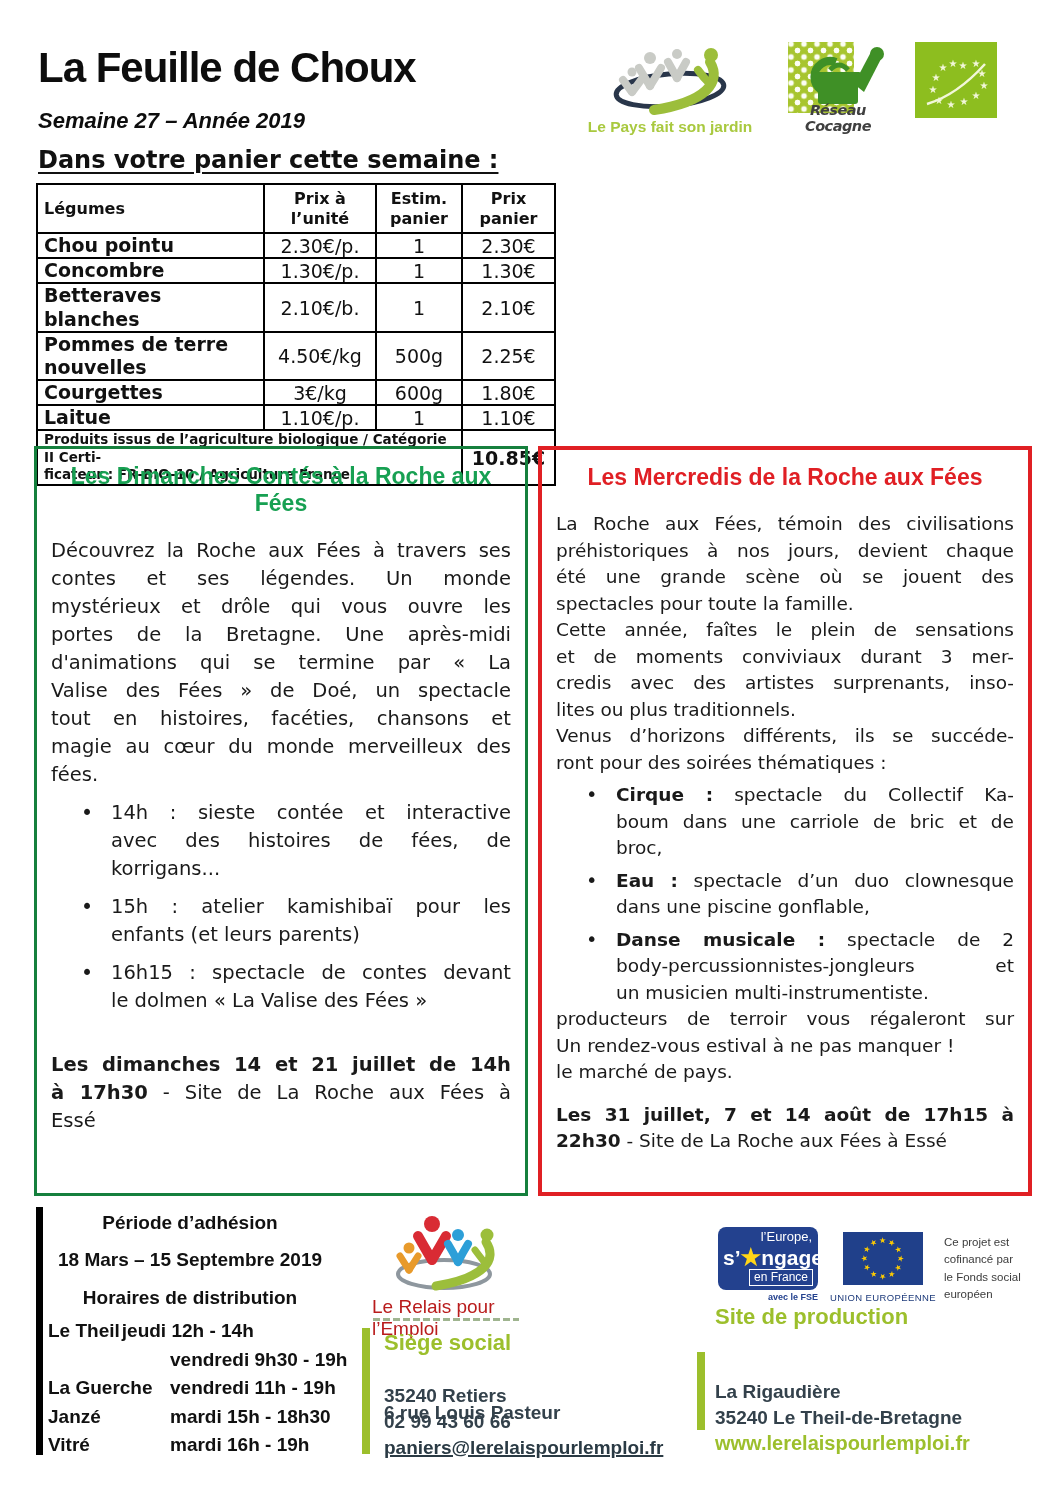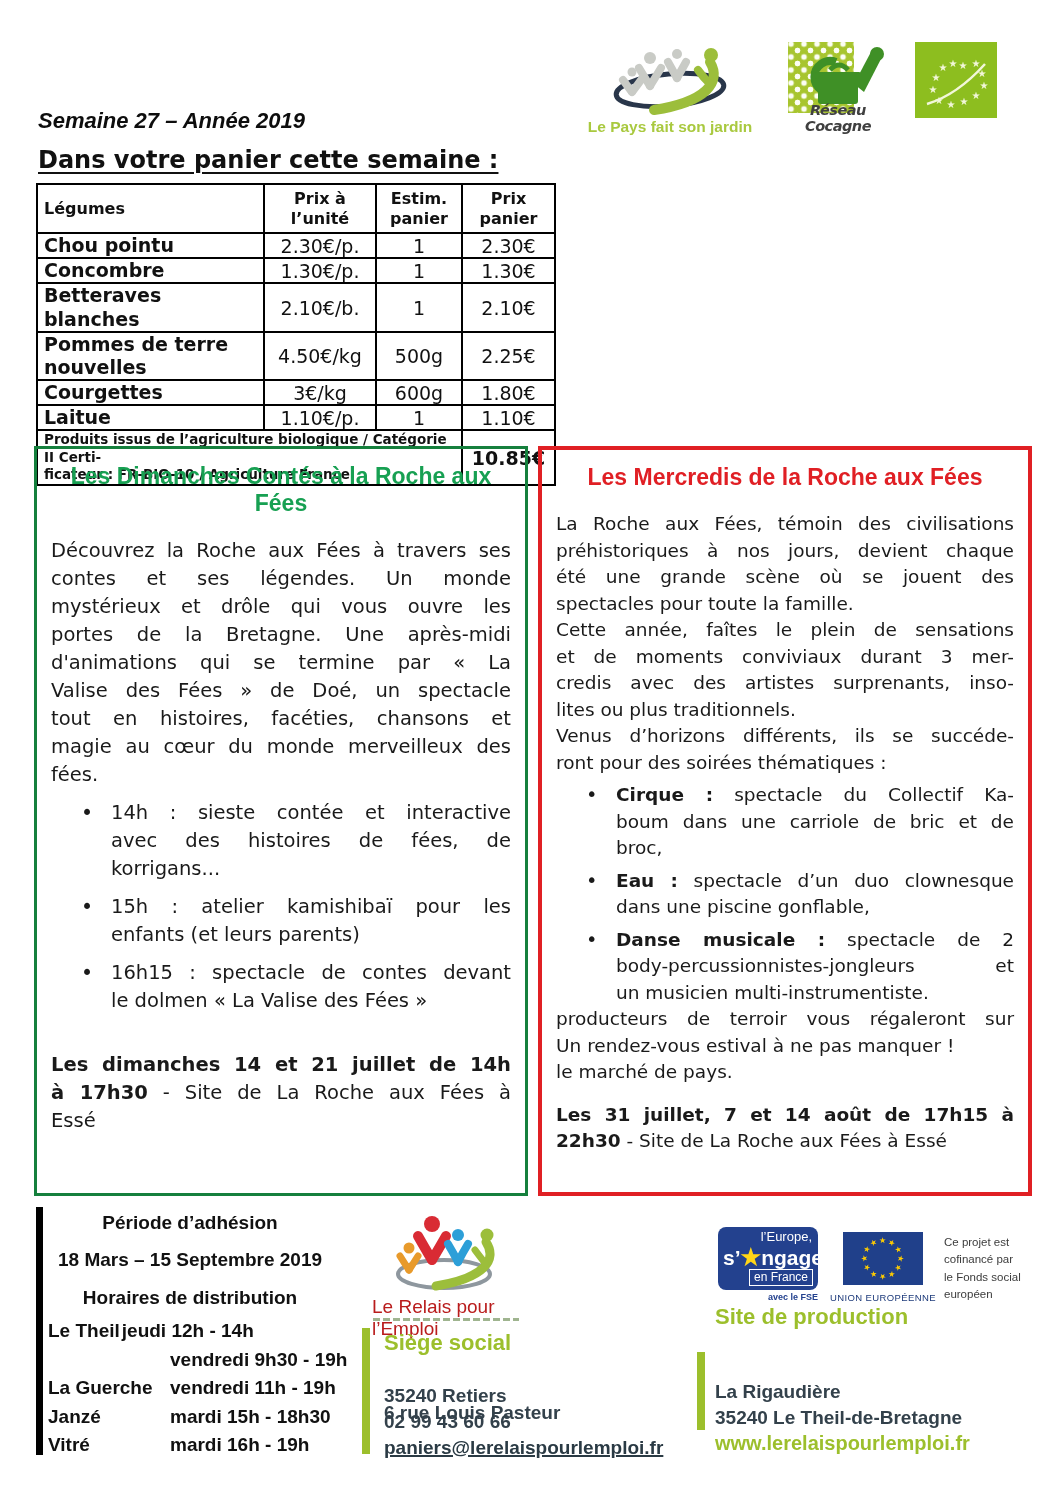--- a/index.html
+++ b/index.html
@@ -97,20 +97,21 @@
   .euflag-label{position:absolute;left:825px;top:1292px;width:116px;text-align:center;font-size:9.5px;
                 color:#1D3A7A;letter-spacing:0.4px;}
   .cofin{position:absolute;left:944px;top:1234px;width:104px;font-size:11.5px;line-height:1.5;
          color:#3C3C3C;white-space:pre-line;}
 </style>
 </head>
 <body>
 
 <div class="page">
 
+  <div class="title">La Feuille de Choux</div>
   <div class="subtitle">Semaine 27 – Année 2019</div>
   <div class="basket-heading">Dans votre panier cette semaine :</div>
 
   <svg class="pays-logo" viewBox="0 0 160 92">
     <ellipse cx="80" cy="62" rx="54" ry="16" fill="none" stroke="#29364A" stroke-width="5" transform="rotate(-5 80 62)"></ellipse>
     <g stroke="#C9CBC6" stroke-width="8" stroke-linecap="round" fill="none">
       <path d="M49,40 Q55,50 60,58"></path>
         <path d="M71,40 Q65,50 60,58"></path>
       <path d="M78,34 Q83,43 87,50"></path>
         <path d="M96,34 Q91,43 87,50"></path>

